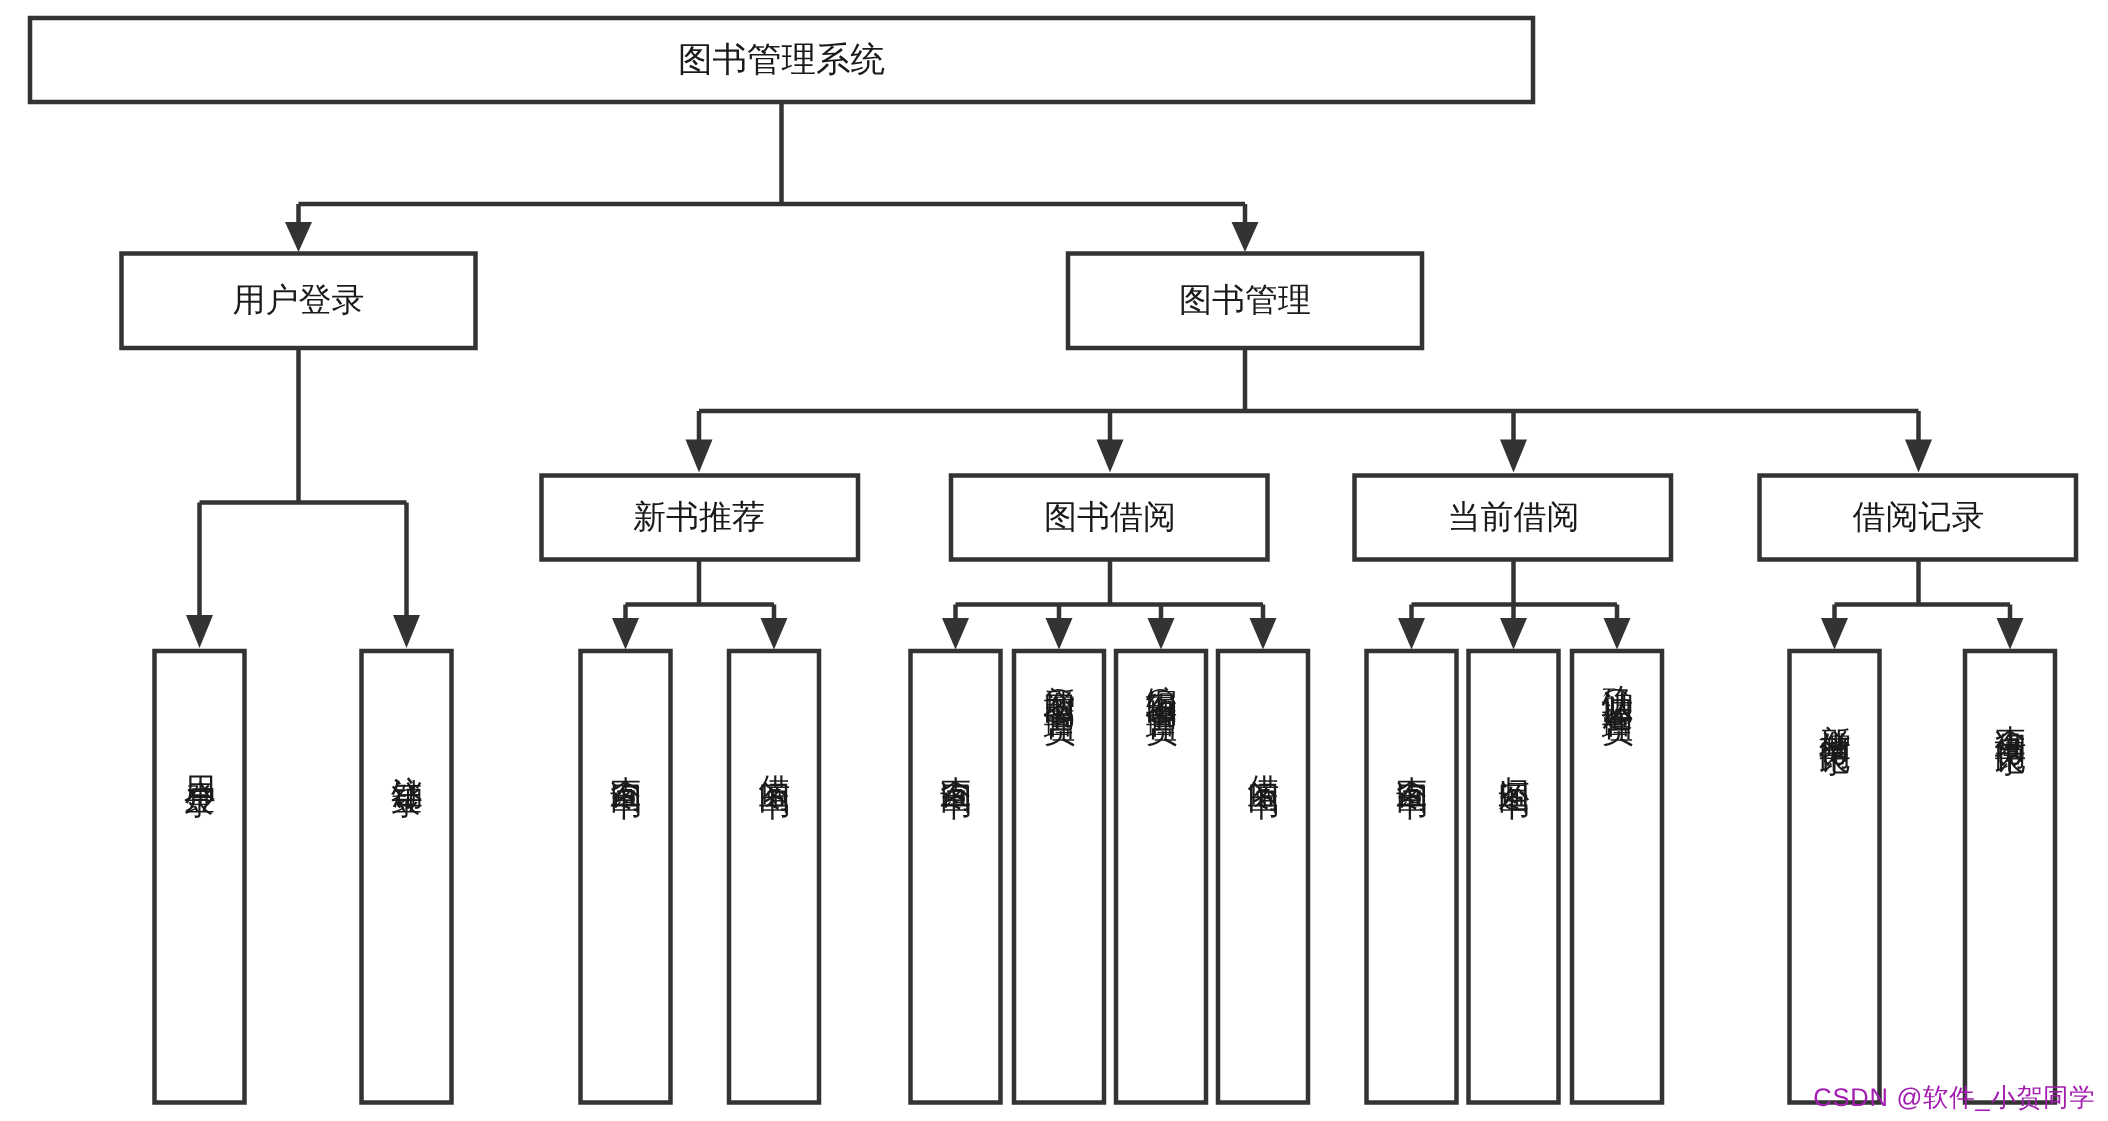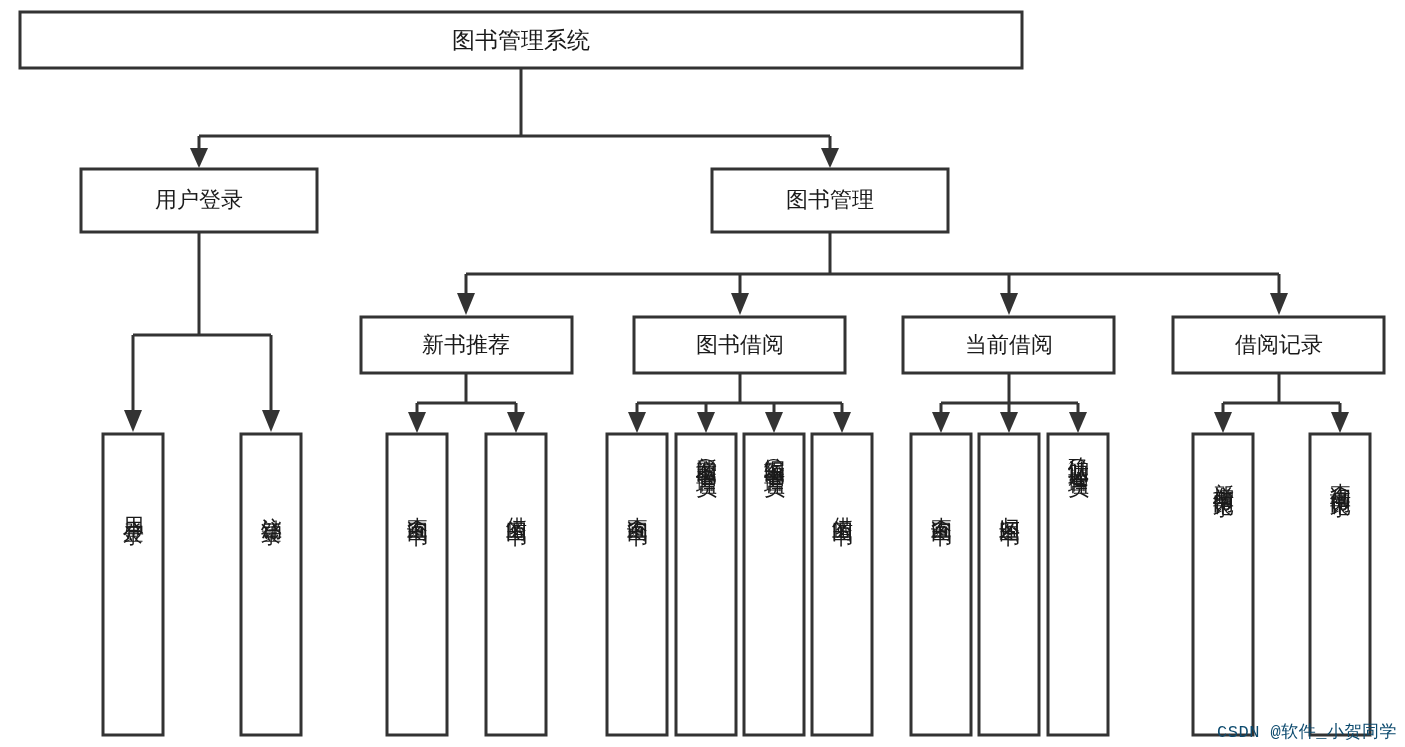--- a/index.html
+++ b/index.html
@@ -74,23 +74,23 @@
     line-height: 1.18;
     letter-spacing: 3px;
     color: #1a1a1a;
     white-space: nowrap;
     text-align: start;
   }
   .watermark {
     position: absolute;
     right: 8px;
     bottom: 4px;
-    font-family: Liberation Mono, monospace;
+    font-family: Liberation Sans, sans-serif;
     font-size: 17px;
-    color: #0c4a6e;
+    color: #a21caf;
     letter-spacing: 0.5px;
     user-select: none;
     white-space: nowrap;
   }
 </style>
 </head>
 <body>
 
 <div id="diagram-root">
 

